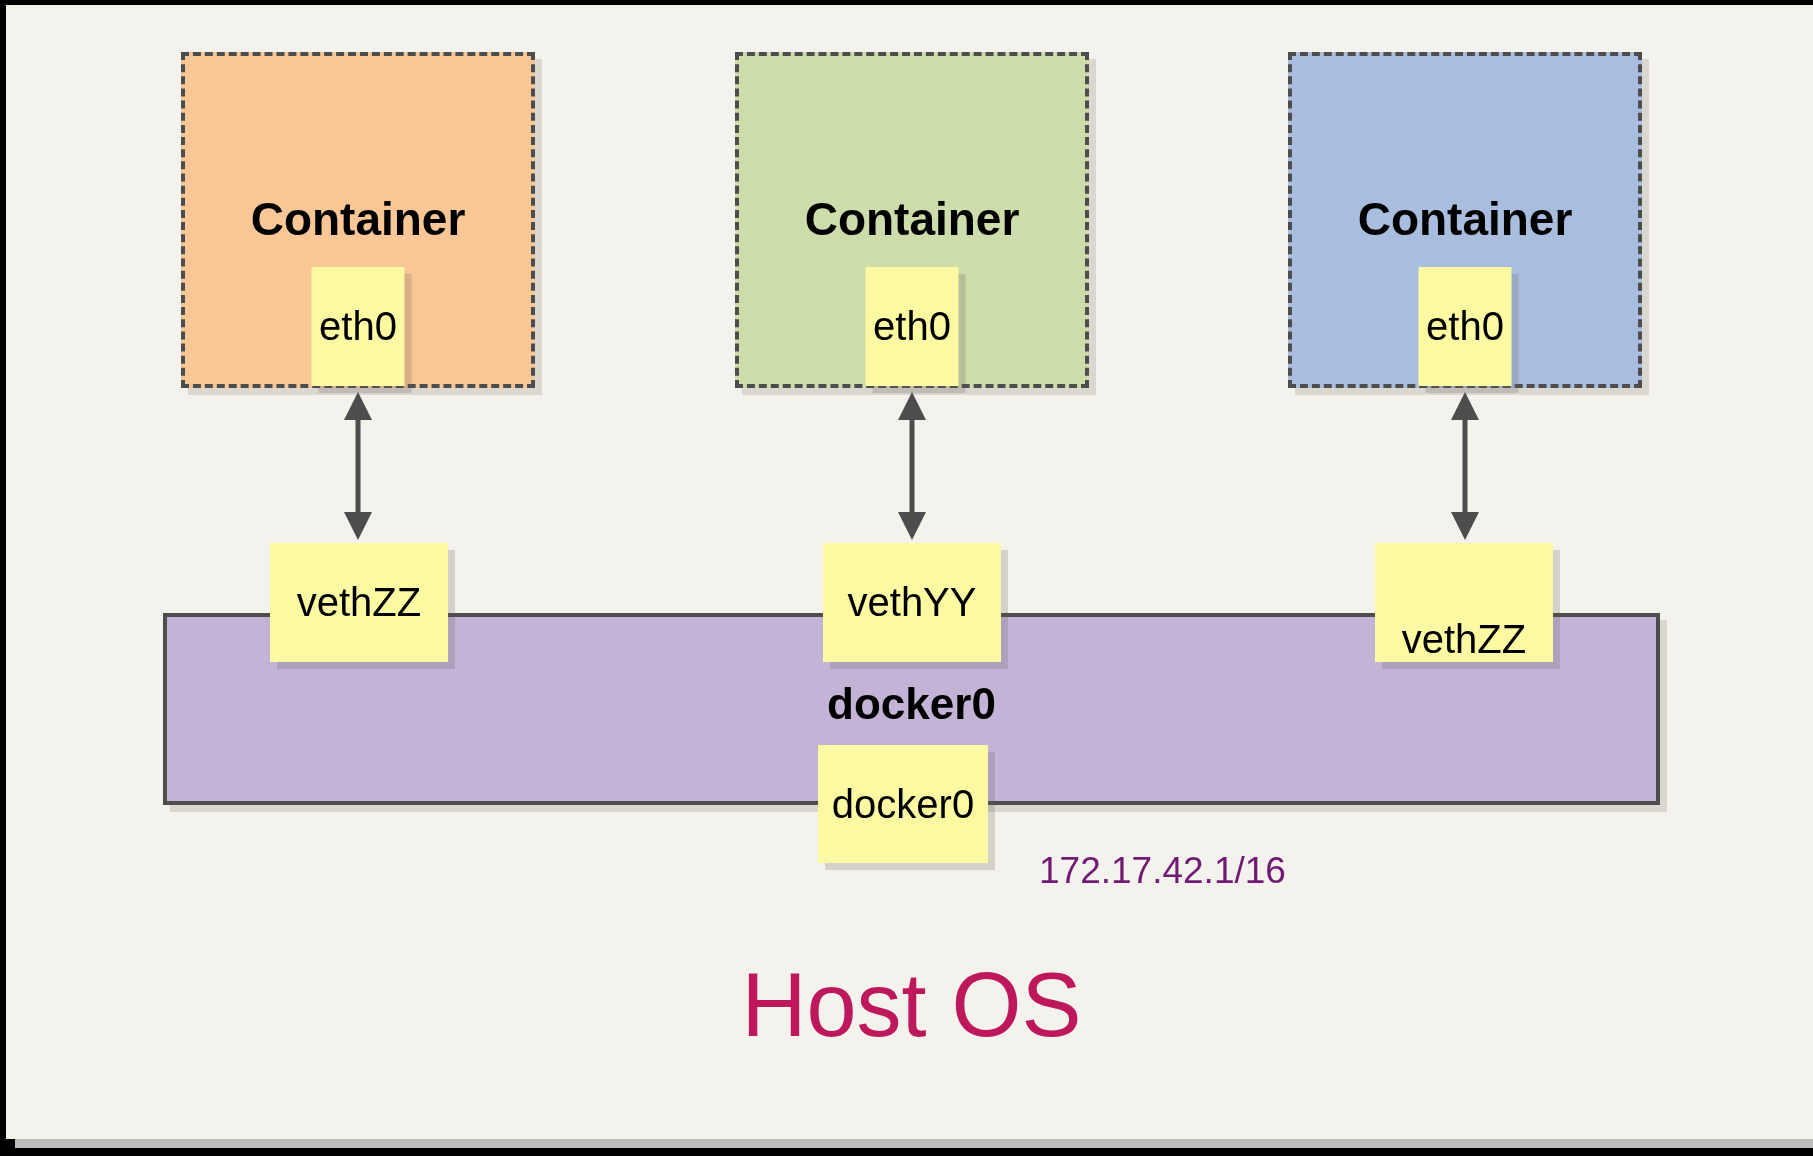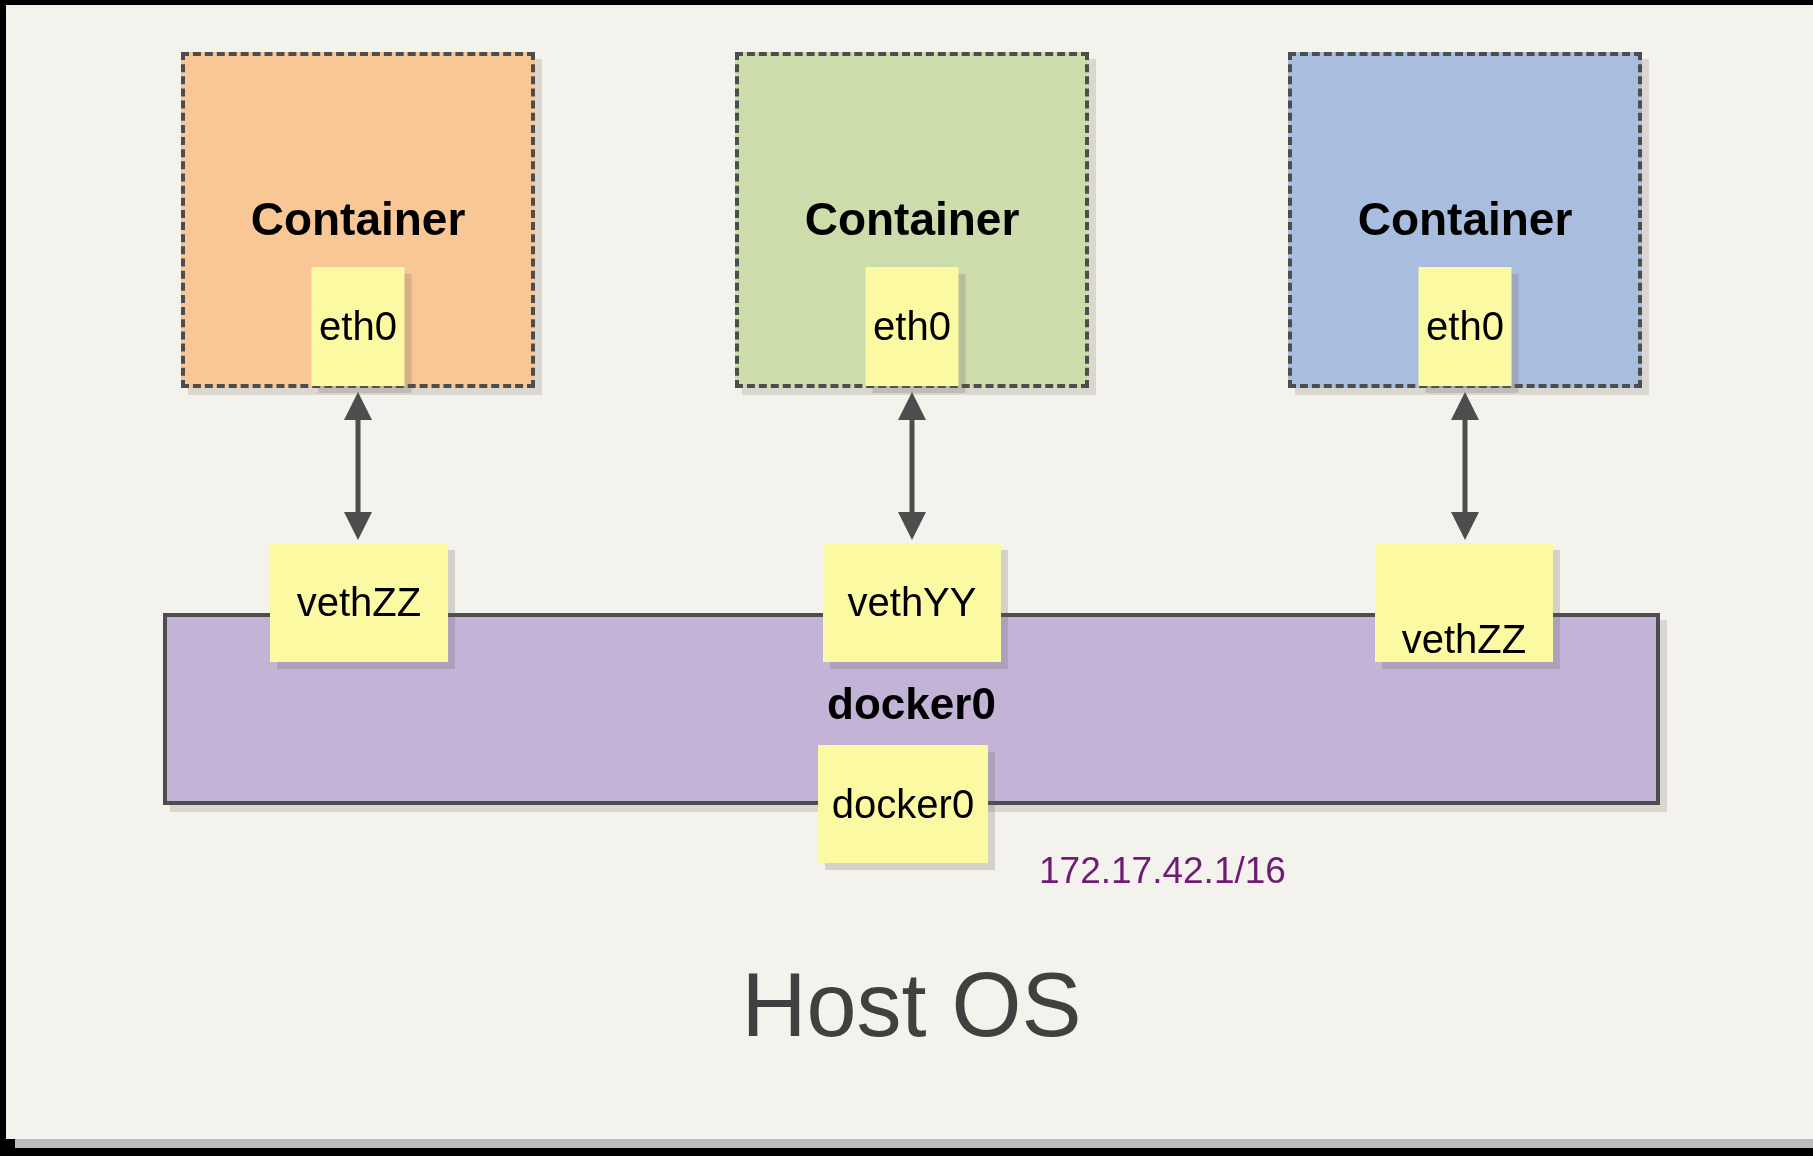--- a/index.html
+++ b/index.html
@@ -69,21 +69,21 @@
   .bridge-if-note{
     left:812px;top:740px;width:170px;height:118px;z-index:3;
   }
   .ip-label{
     position:absolute;left:989px;top:844px;
     font-size:37px;color:#701a75;line-height:44px;z-index:3;margin-left:44px;
   }
   .host-label{
     position:absolute;left:157px;top:952px;width:1497px;
     text-align:center;
-    font-size:90px;font-weight:normal;color:#404040;line-height:96px;
+    font-size:90px;font-weight:normal;color:#be185d;line-height:96px;
   }
 </style>
 </head>
 <body>
 
 <div class="panel">
 
   <div class="container-box cb1" style="background-color: rgb(249, 199, 149);">
     <div class="container-title">Container</div>
     <div class="note eth-note" style="background-color: rgb(251, 249, 162);">

